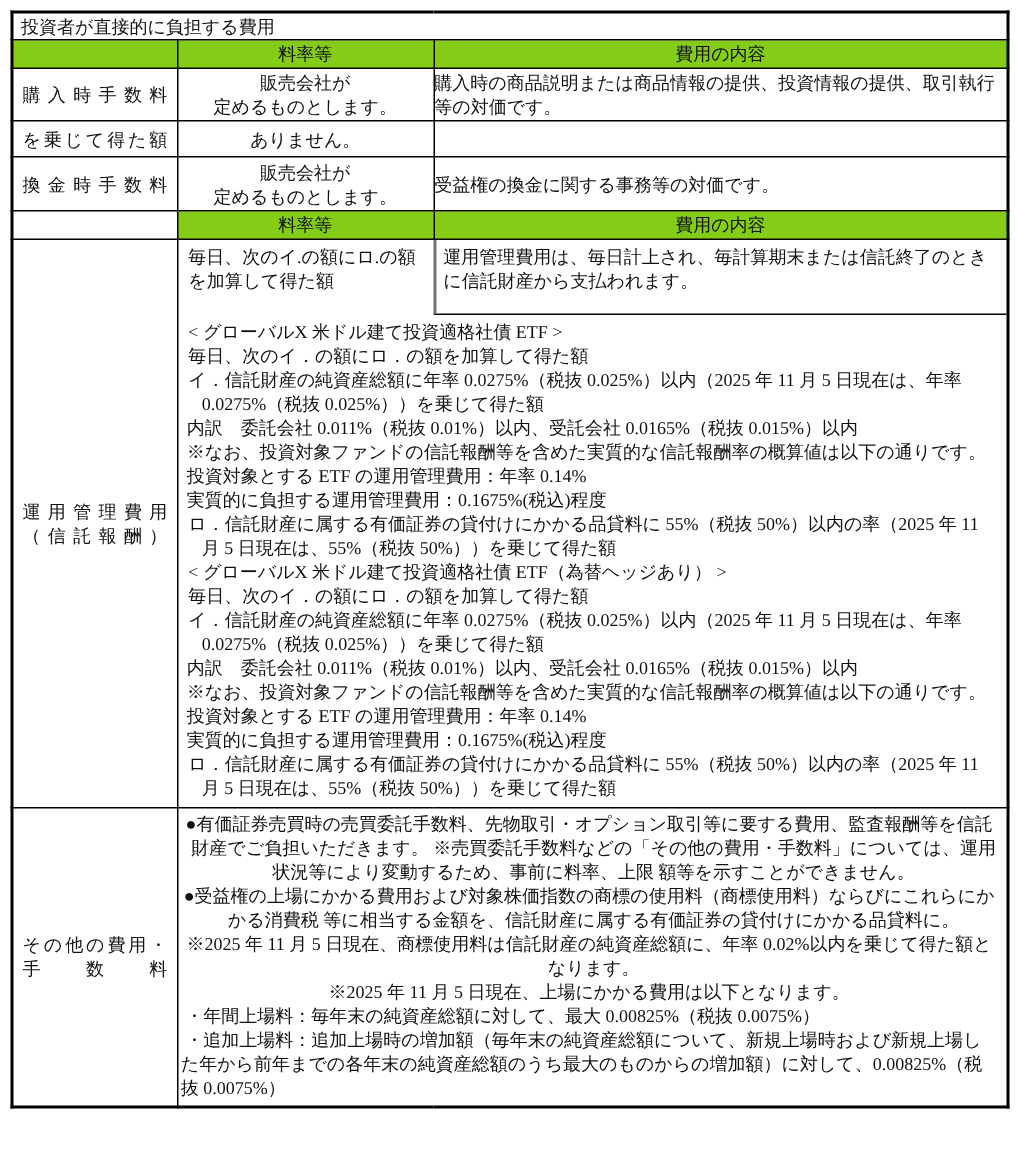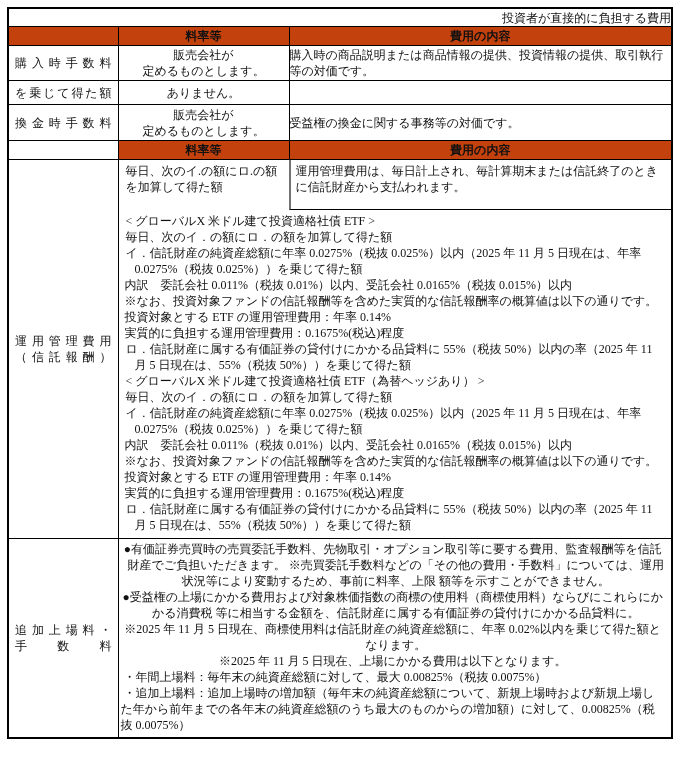--- a/index.html
+++ b/index.html
@@ -15,23 +15,23 @@
     border:2px solid #000;
     font-size:12px;line-height:16px;
   }
   table.fee-table td{
     border:1px solid #000;
     vertical-align:middle;
     padding:0;
   }
   col.c1{width:110px;}
   col.c2{width:171px;}
-  tr.section-row td{height:17px;padding:0 0 0 5px;text-align:right;}
+  tr.section-row td{height:17px;padding:0 0 0 5px;}
   tr.head-row td{height:18px;text-align:center;}
-  .gray{background:#c2410c;font-weight:bold;}
+  .gray{background:#84cc16;}
   td.label-cell{padding:0 2px;}
   .jlabel{text-align:justify;text-align-last:justify;padding:0 6px;}
   td.rate-cell{text-align:center;height:100%;}
   td.content-cell{padding:1px 5px;vertical-align:middle;}
   tr.r1 td{height:34px;}
   tr.r2 td{height:23px;}
   tr.r3 td{height:35px;}
   td.big-cell{vertical-align:top;padding:0;}
   .mgmt-top{display:flex;align-items:stretch;}
   .mgmt-rate{width:170px;flex:0 0 170px;padding:3px 3px 2px 7px;box-sizing:border-box;}
@@ -130,21 +130,21 @@
           <div class="ds">※なお、投資対象ファンドの信託報酬等を含めた実質的な信託報酬率の概算値は以下の通りです。</div>
           <div class="ds">投資対象とする ETF の運用管理費用：年率 0.14%</div>
           <div class="ds">実質的に負担する運用管理費用：0.1675%(税込)程度</div>
           <div class="dh">ロ．信託財産に属する有価証券の貸付けにかかる品貸料に 55%（税抜 50%）以内の率（2025 年 11 月 5 日現在は、55%（税抜 50%））を乗じて得た額</div>
         </div>
       </td>
     </tr>
 
     <tr>
       <td class="label-cell">
-        <div class="jlabel">追加上場料・</div>
+        <div class="jlabel">その他の費用・</div>
         <div class="jlabel">手数料</div>
       </td>
       <td class="big-cell" colspan="2">
         <div class="other-cell-inner">
           <div class="ob">●有価証券売買時の売買委託手数料、先物取引・オプション取引等に要する費用、監査報酬等を信託財産でご負担いただきます。 ※売買委託手数料などの「その他の費用・手数料」については、運用状況等により変動するため、事前に料率、上限 額等を示すことができません。</div>
           <div class="ob">●受益権の上場にかかる費用および対象株価指数の商標の使用料（商標使用料）ならびにこれらにかかる消費税 等に相当する金額を、信託財産に属する有価証券の貸付けにかかる品貸料に。</div>
           <div class="ob">※2025 年 11 月 5 日現在、商標使用料は信託財産の純資産総額に、年率 0.02%以内を乗じて得た額となります。</div>
           <div class="ob">※2025 年 11 月 5 日現在、上場にかかる費用は以下となります。</div>
           <div class="oi">・年間上場料：毎年末の純資産総額に対して、最大 0.00825%（税抜 0.0075%）</div>
           <div class="oi">・追加上場料：追加上場時の増加額（毎年末の純資産総額について、新規上場時および新規上場した年から前年までの各年末の純資産総額のうち最大のものからの増加額）に対して、0.00825%（税抜 0.0075%）</div>

